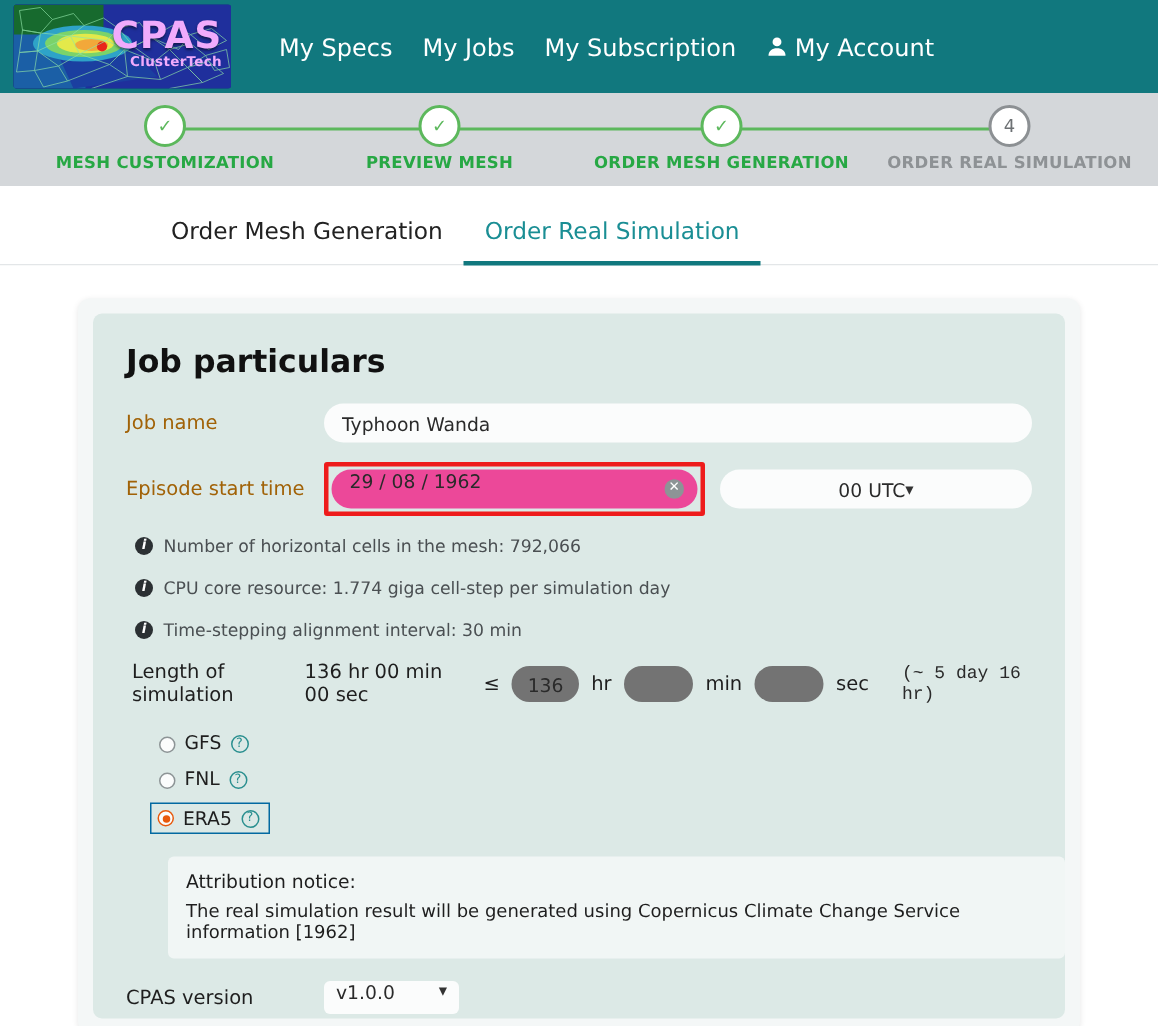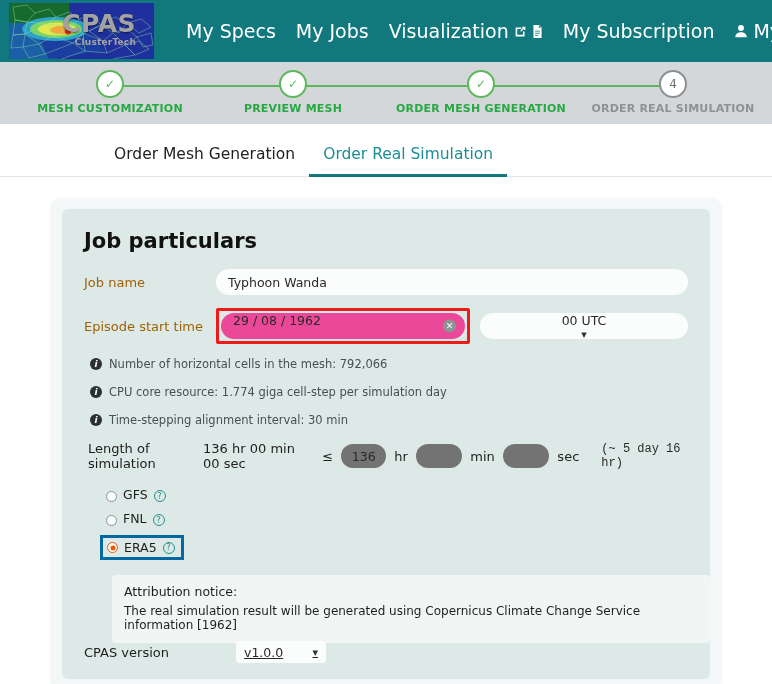--- a/index.html
+++ b/index.html
@@ -25,40 +25,40 @@
     width: 145px; height: 56px;
     margin-left: 9px;
     position: relative;
     overflow: hidden;
     border-radius: 2px;
     flex: 0 0 auto;
     background: #1b2a8a;
   }
   .logo-mesh { position:absolute; inset:0; }
   .logo-text {
-    position: absolute; right: 18px; top: 8px;
-    text-align: right; color: #a3a3a3;
+    position: absolute; right: 6px; top: 8px;
+    text-align: right; color: #f0abfc;
     line-height: 1;
     pointer-events:none;
   }
   .logo-text .big {
     font-size: 25px; font-weight: bold; letter-spacing: .5px;
     text-shadow: 0 1px 2px rgba(0,0,0,.5);
     display:block;
   }
   .logo-text .small {
     font-size: 9px; font-weight: bold; letter-spacing: .2px;
     display:block; margin-top: 2px;
   }
   .nav-links {
     display: flex; align-items: center; gap: 20px;
     margin-left: 32px; white-space: nowrap;
   }
   .nav-link {
-    color: #ffffff; font-size: 19px;
+    color: #ffffff; font-size: 16px;
     display: inline-flex; align-items: center; gap: 5px;
     cursor: pointer;
   }
   .nav-icon { display:inline-flex; align-items:center; }
 
   
   .stepper-wrap {
     background: #d4d7da;
     height: 62px;
     position: relative;
@@ -167,24 +167,23 @@
     position: absolute; right: 9px; top: 50%; transform: translateY(-50%);
     width: 13px; height: 13px; border-radius: 50%;
     background: #8d9496; color: #fff; font-size: 9px;
     display:flex; align-items:center; justify-content:center;
     cursor: pointer; line-height:1;
   }
   .select-pill {
     margin-left: 10px;
     background: #fbfcfc; border-radius: 20px;
     height: 26px; width: 243px;
-    display: inline-flex; align-items: center; justify-content: flex-start;
+    display: inline-flex; align-items: center; justify-content: center;
     padding: 0 12px; font-size: 12.5px; color: #2a2a2a;
     cursor: pointer;
-    flex-direction: column;
   }
   .chev { font-size: 11px; color: #333; }
 
   .info-line {
     display: flex; align-items: center; gap: 7px;
     font-size: 11.5px; color: #4a4f52;
     margin: 0 0 14px 6px;
   }
   .info-icon {
     width: 12px; height: 12px; border-radius: 50%;
@@ -227,47 +226,47 @@
     background: #e8590c;
   }
   .help-icon {
     width: 12px; height: 12px; border-radius: 50%;
     border: 1px solid #2a8f8f; color: #2a8f8f;
     font-size: 8.5px; display:inline-flex;
     align-items:center; justify-content:center;
     cursor:pointer; flex: 0 0 12px; line-height:1;
   }
   .radio-highlight {
-    border: 3px solid #0369a1;
+    border: 1px solid #0369a1;
     padding: 2px 6px 2px 4px;
     margin: 0 0 9px 16px;
     display: inline-flex; align-items: center; gap: 6px;
     font-size: 12.5px; color:#1e1e1e;
   }
 
   .attribution {
     background: #f1f6f5;
     border-radius: 4px;
     margin: 6px 0 0 28px;
     padding: 9px 12px 11px 12px;
     width: 598px;
   }
   .attribution .t1 { font-size: 12.5px; color:#1e1e1e; margin-bottom: 5px; }
   .attribution .t2 { font-size: 12px; color:#1e1e1e; }
 
   .version-row {
     display:flex; align-items:center;
-    position: absolute; left: 22px; bottom: 16px; gap: 20px;
+    position: absolute; left: 22px; bottom: 3px;
   }
   .version-label { font-size: 13px; color:#1e1e1e; width: 132px; flex:0 0 132px; }
   .version-select {
     background: #fbfcfc; border-radius: 4px;
     height: 22px; width: 90px;
-    display:inline-flex; align-items:center; justify-content:space-between;
-    padding: 0 8px; font-size: 12.5px; color:#2a2a2a; cursor:pointer;text-decoration:underline;
+    display:inline-flex; justify-content:space-between;
+    padding: 0 8px; font-size: 12.5px; color:#2a2a2a; cursor:pointer;
   }
 </style>
 </head>
 <body>
 
 <div class="navbar">
   <div class="logo-box">
     <svg class="logo-mesh" viewBox="0 0 145 56" preserveAspectRatio="none">
       <rect width="145" height="56" fill="#1f2f9c"></rect>
       <path d="M0 0 H60 V26 H0Z" fill="#176a2e"></path>
@@ -306,38 +305,20 @@
   </div>
 
   <div class="nav-links">
     <a class="nav-link">
       <span>My Specs</span>
     </a>
     <a class="nav-link">
       <span>My Jobs</span>
     </a>
     <a class="nav-link">
-      <span>Visualization</span>
-      <span class="nav-icon">
-        <svg width="13" height="13" viewBox="0 0 16 16" fill="#fff">
-            <path d="M2 3h7v2H4v7h7V8h2v6H2V3z"></path>
-            <path d="M10 2h4v4h-1.6V4.6L8.8 8.2 7.7 7.1l3.6-3.6H10V2z"></path>
-          </svg>
-      </span>
-      <span class="nav-icon">
-        <svg width="11" height="13" viewBox="0 0 12 16" fill="#fff">
-            <path d="M1 0h7l3 3v13H1V0z"></path>
-            <path d="M7.6 0.4v3h3" fill="#11787e"></path>
-            <rect x="3" y="7" width="6" height="1" fill="#11787e"></rect>
-            <rect x="3" y="9.6" width="6" height="1" fill="#11787e"></rect>
-            <rect x="3" y="12.2" width="4" height="1" fill="#11787e"></rect>
-          </svg>
-      </span>
-    </a>
-    <a class="nav-link">
       <span>My Subscription</span>
     </a>
     <a class="nav-link">
       <span class="nav-icon">
         <svg width="14" height="14" viewBox="0 0 16 16" fill="#fff">
             <circle cx="8" cy="4.5" r="3.4"></circle>
             <path d="M1.5 15c0-3.6 2.9-5.6 6.5-5.6s6.5 2 6.5 5.6H1.5z"></path>
           </svg>
       </span>
       <span>My Account</span>

